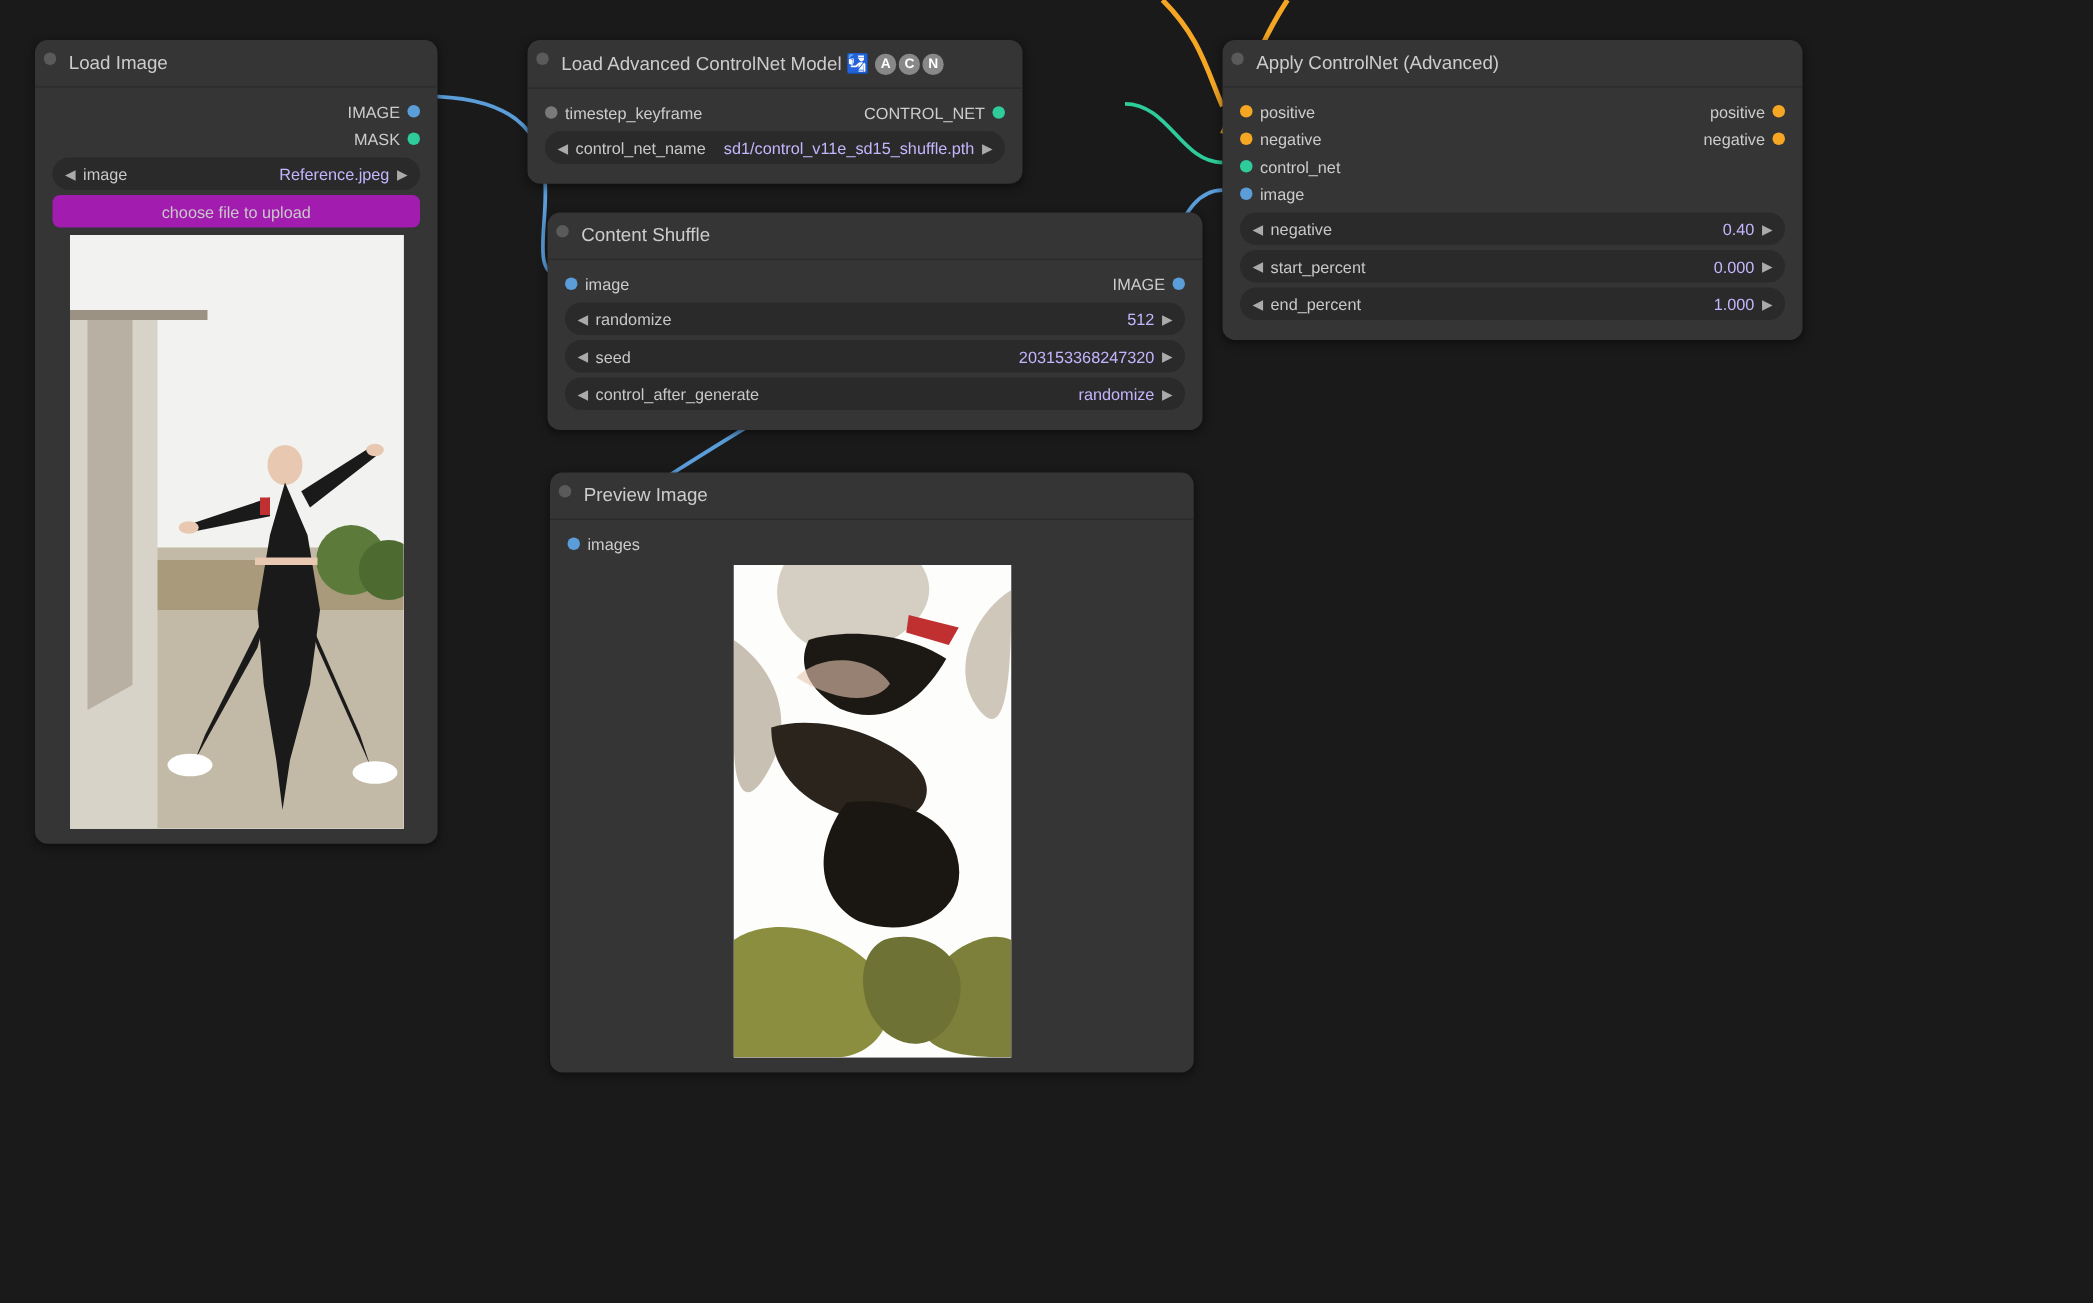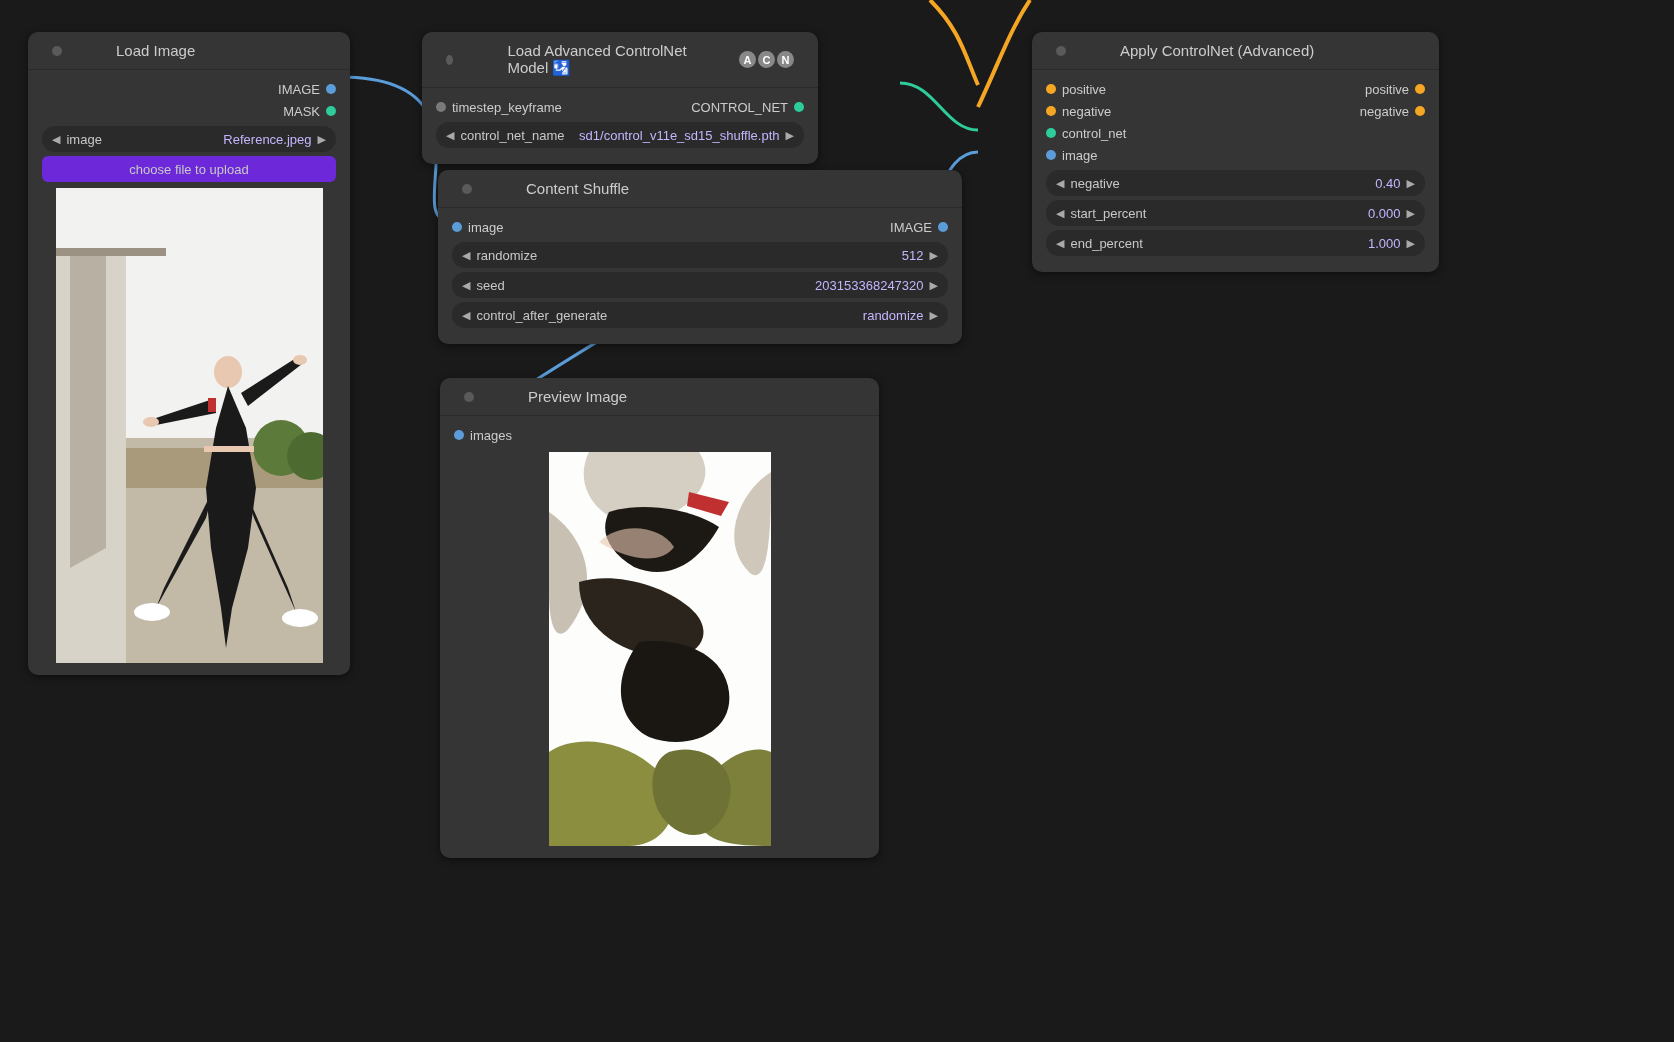--- a/index.html
+++ b/index.html
@@ -23,26 +23,24 @@
   }
   .node {
     position: absolute;
     background: #353535;
     border-radius: 10px;
     box-shadow: 0 2px 8px rgba(0,0,0,0.5);
     z-index: 2;
   }
   .node-header {
     display: flex;
-    align-items: center;
-    padding: 10px 24px;
+    padding: 10px 7px;
     font-size: 15px;
     color: #ccc;
     border-bottom: 1px solid #2a2a2a;
-    gap: 44px;
   }
   .node-header .dot {
     width: 10px; height: 10px;
     border-radius: 50%;
     background: #5a5a5a;
     margin-right: 10px;
   }
   .node-body {
     padding: 8px 10px 12px;
   }
@@ -85,21 +83,21 @@
   }
   .widget .arrow {
     color: #aaa;
     font-size: 11px;
     user-select: none;
   }
   .widget .wlabel { flex: 0 0 auto; margin-left: 6px; }
   .widget .wvalue { flex: 0 0 auto; margin-right: 6px; color: #c4b5fd; }
   .widget.button {
     justify-content: center;
-    background: #6d28d9;
+    background: #a21caf;
     border-radius: 6px;
   }
   .preview-frame {
     background: #fff;
     margin: 6px auto 0;
     overflow: hidden;
   }
   .badge-row { display: inline-flex; align-items: center; gap: 2px; margin-left: 4px; }
   .sq {
     display: inline-flex;
@@ -243,21 +241,21 @@
     <div class="widget">
       <span class="arrow">◀</span>
       <span class="wlabel">control_after_generate</span>
       <span style="flex:1"></span>
       <span class="wvalue">randomize</span>
       <span class="arrow">▶</span>
     </div>
   </div>
 </div>
 
-<div class="node" style="left:440px; top:378px; width:439px;">
+<div class="node" style="left:440px; top:378px; width:515px;">
   <div class="node-header">
     <span class="dot"></span>
     <span>Preview Image</span>
   </div>
   <div class="node-body">
     <div class="io-row">
       <span class="io-left">
         <span class="port blue"></span>
         <span>images</span>
       </span>
@@ -274,21 +272,21 @@
         <path d="M 0 300 C 30 280 80 290 110 320 C 140 350 120 394 80 394 L 0 394 Z" fill="#8a8e3e"></path>
         <path d="M 222 300 C 200 290 160 310 150 350 C 140 390 180 394 222 394 Z" fill="#7c803a"></path>
         <path d="M 120 300 C 150 290 190 310 180 350 C 170 390 130 394 110 360 C 100 340 100 310 120 300 Z" fill="#6e7234"></path>
         <path d="M 50 90 C 70 70 110 72 125 95 C 115 110 85 112 50 90 Z" fill="#e8c8b0" opacity="0.6"></path>
         <path d="M 140 40 L 180 50 L 172 64 L 138 54 Z" fill="#c03030"></path>
       </svg>
     </div>
   </div>
 </div>
 
-<div class="node" style="left:1032px; top:32px; width:407px;">
+<div class="node" style="left:978px; top:32px; width:464px;">
   <div class="node-header">
     <span class="dot"></span>
     <span>Apply ControlNet (Advanced)</span>
   </div>
   <div class="node-body">
     <div class="io-row">
       <span class="io-left">
         <span class="port orange"></span>
         <span>positive</span>
       </span>

